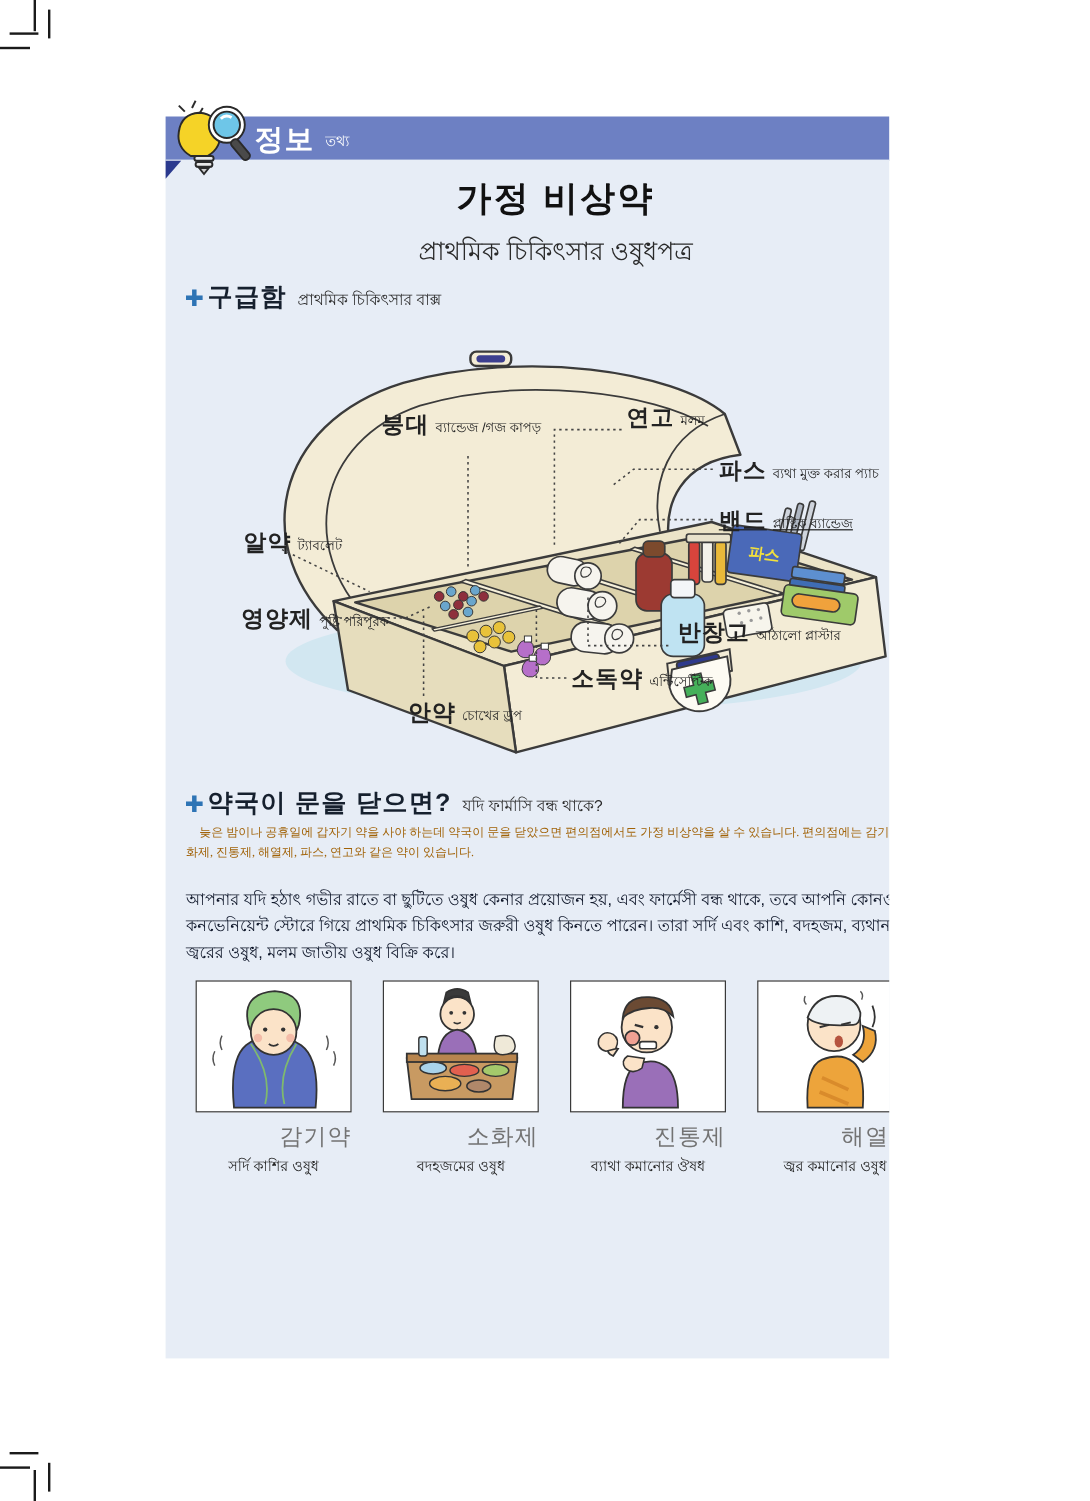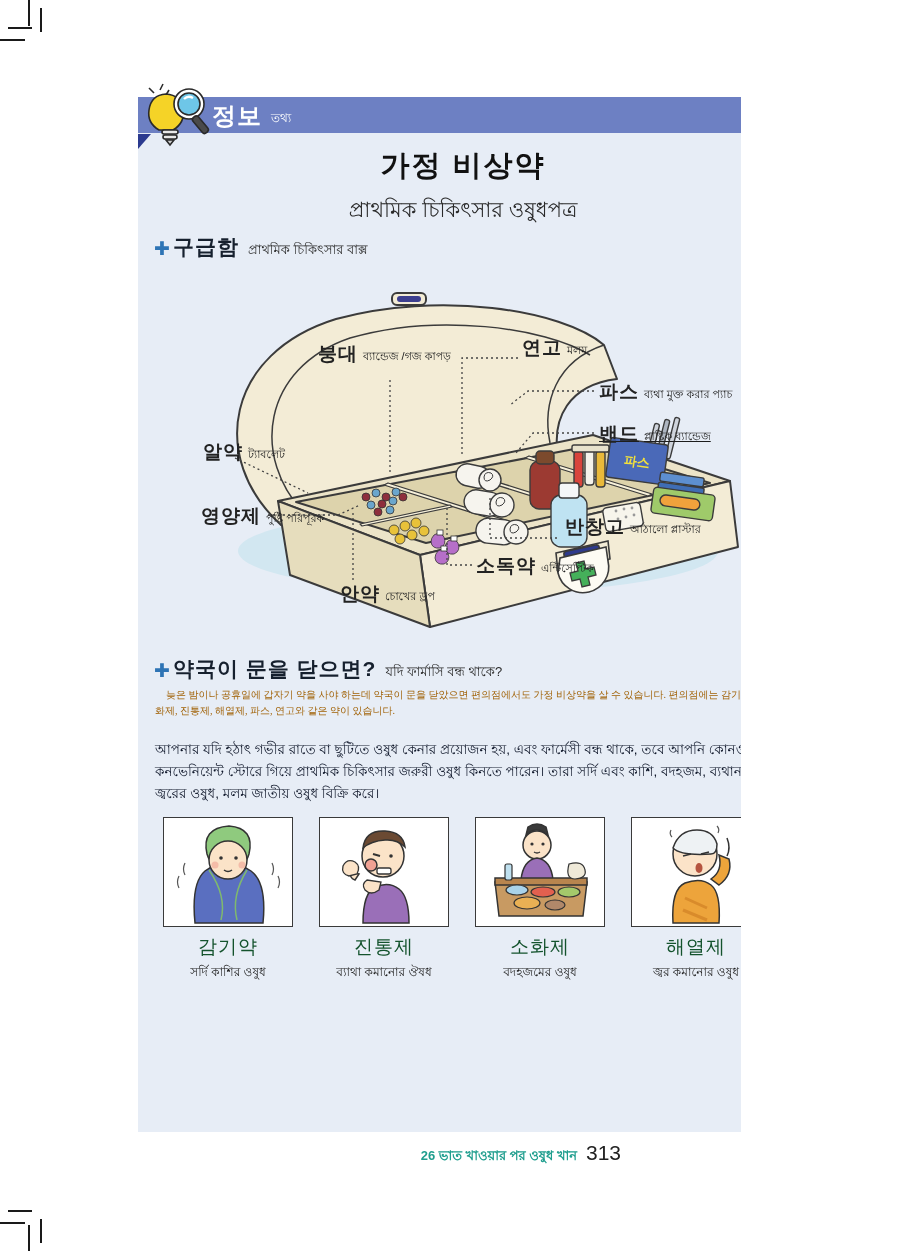--- a/index.html
+++ b/index.html
@@ -31,21 +31,21 @@
   .kit-label .ko{font-size:19px;font-weight:600;color:#222;letter-spacing:1px;}
   .kit-label .bn{font-size:11px;font-weight:normal;color:#222;margin-left:5px;}
   
   .para{position:absolute;left:17px;width:618px;}
   .para-ko{font-size:10px;line-height:1.58;color:#a16207;text-indent:1.1em;font-family:Liberation Serif, serif;}
   .para-bn{font-size:13.5px;line-height:1.62;color:#0f172a;}
   
   .cards{position:absolute;left:25px;top:684px;display:flex;gap:26px;}
   .card{width:130px;text-align:center;}
   .card-img{width:130px;height:110px;background:#ffffff;border:1.5px solid #3a3a3a;box-sizing:border-box;}
-  .card-ko{margin-top:7px;font-size:19px;color:#14532d;letter-spacing:1px;}
+  .card-ko{margin-top:7px;font-size:19px;color:#737373;letter-spacing:1px;text-align:right;}
   .card-bn{margin-top:3px;font-size:12px;color:#222;}
   
   .footer{position:absolute;top:1141px;right:120px;display:flex;align-items:baseline;gap:9px;}
   .footer-lesson{font-size:13px;font-weight:bold;color:#1f9e8e;}
   .footer-page{font-size:21px;color:#222;}
 </style>
 </head>
 <body>
 
 <div class="page">
@@ -281,45 +281,20 @@
           </svg>
         </div>
         <div class="card-ko">감기약</div>
         <div class="card-bn">সর্দি কাশির ওষুধ</div>
       </div>
 
       <div class="card">
         <div class="card-img">
           <svg width="127" height="107" viewBox="0 0 127 107">
             <g stroke="#333" stroke-width="1.5">
-              <path d="M42 105 q0 -30 12 -36 q14 -6 24 2 q10 8 10 34 z" fill="#9a6fb8"></path>
-              <circle cx="62" cy="38" r="21" fill="#fbe3c8"></circle>
-              <path d="M42 30 q2 -18 22 -17 q18 1 20 16 q-8 -8 -20 -7 q-14 1 -22 8z" fill="#6b4a33"></path>
-              <circle cx="50" cy="47" r="6" fill="#f0a193"></circle>
-              <path d="M34 62 q-6 -2 -4 -8 l8 2 z" fill="#fbe3c8"></path>
-            </g>
-            <g fill="#333">
-                <path d="M52 36 l7 2" stroke="#333" stroke-width="2"></path>
-                <circle cx="70" cy="38" r="1.8"></circle>
-              </g>
-            <rect x="56" y="50" width="14" height="6" rx="2" fill="#fff" stroke="#333" stroke-width="1.3"></rect>
-            <g stroke="#333" stroke-width="1.3" fill="#fbe3c8">
-              <path d="M28 58 q-8 -2 -6 -10 q4 -8 12 -4 q6 4 2 12 z"></path>
-              <path d="M58 72 q-8 6 -14 0 q-4 -6 2 -10 l14 2 z"></path>
-            </g>
-          </svg>
-        </div>
-        <div class="card-ko">진통제</div>
-        <div class="card-bn">ব্যাথা কমানোর ঔষধ</div>
-      </div>
-
-      <div class="card">
-        <div class="card-img">
-          <svg width="127" height="107" viewBox="0 0 127 107">
-            <g stroke="#333" stroke-width="1.5">
               <circle cx="60" cy="27" r="14" fill="#fbe3c8"></circle>
               <path d="M49 17 q10 -10 22 0 l-2 -8 q-9 -6 -18 0 z" fill="#3a3a3a"></path>
               <path d="M44 62 q2 -20 16 -22 q14 2 16 22 z" fill="#9a6fb8"></path>
               <polygon points="18,64 110,64 106,98 22,98" fill="#c89a62"></polygon>
               <rect x="18" y="60" width="92" height="7" fill="#b8854e"></rect>
             </g>
             <g fill="#333">
                 <circle cx="55" cy="26" r="1.6"></circle>
                 <circle cx="66" cy="26" r="1.6"></circle>
               </g>
@@ -336,20 +311,45 @@
           </svg>
         </div>
         <div class="card-ko">소화제</div>
         <div class="card-bn">বদহজমের ওষুধ</div>
       </div>
 
       <div class="card">
         <div class="card-img">
           <svg width="127" height="107" viewBox="0 0 127 107">
             <g stroke="#333" stroke-width="1.5">
+              <path d="M42 105 q0 -30 12 -36 q14 -6 24 2 q10 8 10 34 z" fill="#9a6fb8"></path>
+              <circle cx="62" cy="38" r="21" fill="#fbe3c8"></circle>
+              <path d="M42 30 q2 -18 22 -17 q18 1 20 16 q-8 -8 -20 -7 q-14 1 -22 8z" fill="#6b4a33"></path>
+              <circle cx="50" cy="47" r="6" fill="#f0a193"></circle>
+              <path d="M34 62 q-6 -2 -4 -8 l8 2 z" fill="#fbe3c8"></path>
+            </g>
+            <g fill="#333">
+                <path d="M52 36 l7 2" stroke="#333" stroke-width="2"></path>
+                <circle cx="70" cy="38" r="1.8"></circle>
+              </g>
+            <rect x="56" y="50" width="14" height="6" rx="2" fill="#fff" stroke="#333" stroke-width="1.3"></rect>
+            <g stroke="#333" stroke-width="1.3" fill="#fbe3c8">
+              <path d="M28 58 q-8 -2 -6 -10 q4 -8 12 -4 q6 4 2 12 z"></path>
+              <path d="M58 72 q-8 6 -14 0 q-4 -6 2 -10 l14 2 z"></path>
+            </g>
+          </svg>
+        </div>
+        <div class="card-ko">진통제</div>
+        <div class="card-bn">ব্যাথা কমানোর ঔষধ</div>
+      </div>
+
+      <div class="card">
+        <div class="card-img">
+          <svg width="127" height="107" viewBox="0 0 127 107">
+            <g stroke="#333" stroke-width="1.5">
               <path d="M40 105 q-2 -34 12 -40 q16 -6 26 2 q10 8 8 38 z" fill="#eda43b"></path>
               <path d="M86 67 q14 -10 10 -26 l-10 -4 q4 16 -8 24 z" fill="#eda43b"></path>
               <circle cx="62" cy="36" r="22" fill="#fbe3c8"></circle>
               <path d="M40 30 q6 -18 24 -18 q16 0 20 14 q0 10 -6 10 q-30 2 -38 -6z" fill="#eef2f4"></path>
               <path d="M94 20 q4 10 0 18" fill="none"></path>
             </g>
             <g stroke="#333" stroke-width="1.6" fill="none">
               <path d="M50 38 l8 -2"></path>
                 <path d="M68 36 l8 -2"></path>
             </g>
@@ -361,18 +361,14 @@
             <path d="M52 80 l22 10 M50 92 l24 10" stroke="#d98b2b" stroke-width="3" fill="none"></path>
           </svg>
         </div>
         <div class="card-ko">해열제</div>
         <div class="card-bn">জ্বর কমানোর ওষুধ</div>
       </div>
 
     </div>
   </div>
 
-  <div class="footer">
-    <span class="footer-lesson">26 ভাত খাওয়ার পর ওষুধ খান</span>
-    <span class="footer-page">313</span>
-  </div>
 
 </div>
 
 </body></html>

